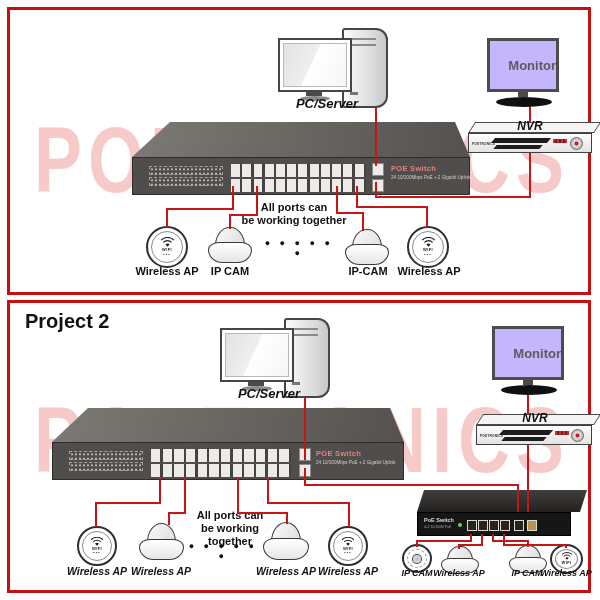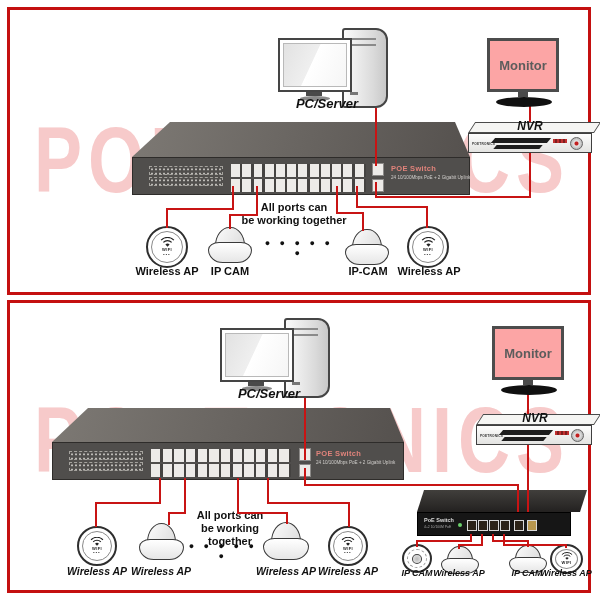--- a/index.html
+++ b/index.html
@@ -20,22 +20,22 @@
          background-size:4px 4.5px; }
   .btns { position:absolute; width:4px; height:4px; border-radius:50%; background:#1e1e1e;
           box-shadow:7px 0 0 #1e1e1e; }
   .prow { position:absolute; height:13px; }
   .prow1 { background:repeating-linear-gradient(90deg,#edebe8 0,#edebe8 9px,#454341 9px,#454341 11.25px); }
   .prow2 { background:repeating-linear-gradient(90deg,#edebe8 0,#edebe8 9.4px,#454341 9.4px,#454341 11.66px); }
   .uport { position:absolute; width:12px; height:13px; background:#edebe8; border:1px solid #8c8a88; }
   .sw-name { position:absolute; font-size:7.5px; font-weight:bold; color:#e0837b; letter-spacing:.3px; white-space:nowrap; }
   .sw-spec { position:absolute; font-size:4.6px; color:#cfcdca; white-space:nowrap; }
   
-  .monitor { position:absolute; border:3px solid #4c4c4c; background:#fca5a5;
-             display:flex; align-items:center; justify-content:center; }
+  .monitor { position:absolute; border:3px solid #4c4c4c; background:#c4b5fd;
+             display:flex; align-items:center; justify-content:flex-end; }
   .mon-label { font-size:13px; font-weight:bold; color:#5c5c5c; }
   .mneck { position:absolute; background:#4a4a4a; }
   .mbase { position:absolute; background:#101010; border-radius:50%; }
   
   .pcscreen { position:absolute; border:2px solid #454545;
               background:linear-gradient(115deg,#e0e0e0 0%,#efefef 45%,#ffffff 46%,#f4f4f4 100%);
               box-shadow:inset 0 0 0 3px #fff, inset 0 0 0 4px #b9b9b9; }
   .tower { position:absolute; border:2px solid #454545; border-radius:3px 12px 12px 3px;
            background:linear-gradient(90deg,#fbfbfb,#dadada 70%,#c8c8c8); }
   .tline { position:absolute; left:5px; right:10px; height:2px; background:#8a8a8a; }
@@ -87,20 +87,21 @@
 <body>
 
 <div class="canvas">
 
   <div class="pbox" style="left:7px;top:7px;width:584px;height:288px"></div>
   <div class="pbox" style="left:7px;top:300px;width:584px;height:293px"></div>
 
   <div class="wm" style="left:34px;top:106px">POETRONICS</div>
   <div class="wm" style="left:34px;top:386px">POETRONICS</div>
 
+  <div class="ptitle" style="left:25px;top:310px">Project 2</div>
 
   <div class="tower" style="left:342px;top:28px;width:46px;height:80px">
     <i class="tline" style="top:8px"></i>
     <i class="tline" style="top:14px"></i>
     <i class="tbtn" style="left:6px;top:62px"></i>
   </div>
   <div class="pcscreen" style="left:278px;top:38px;width:74px;height:54px"></div>
   <i class="mneck" style="left:306px;top:92px;width:16px;height:4px"></i>
   <i class="mbase" style="left:300px;top:96px;width:30px;height:5px;background:#8a8a8a"></i>
   <div class="pclabel" style="left:277px;top:96px;width:100px">PC/Server</div>

